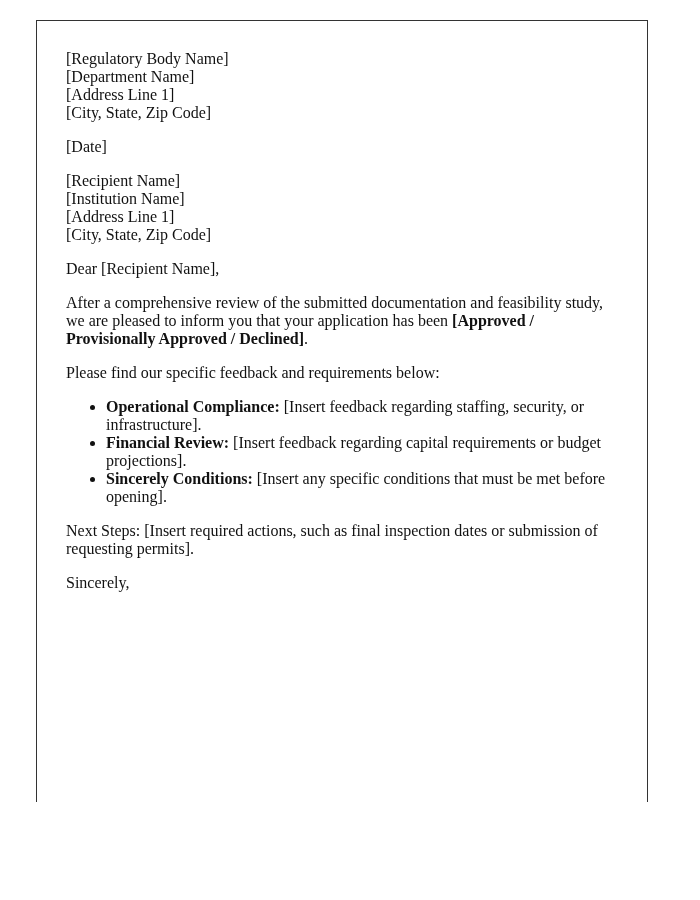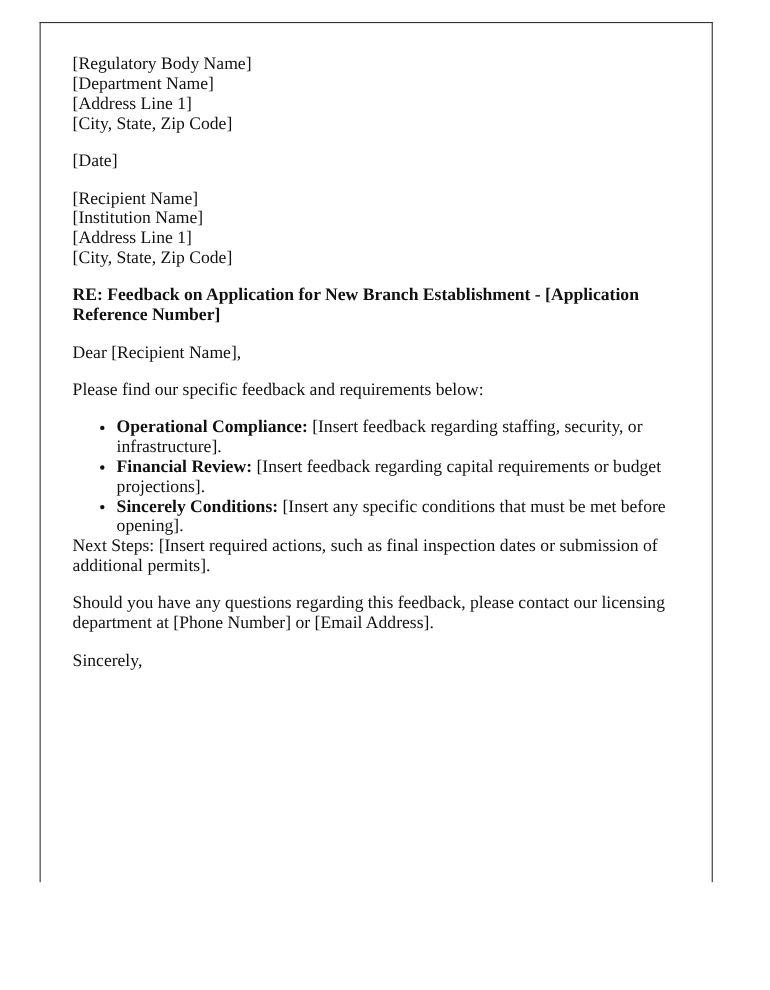--- a/index.html
+++ b/index.html
@@ -28,21 +28,21 @@
       box-sizing: border-box;
       overflow: hidden;
       padding: 29px 29px 0 29px;
     }
     .block { margin: 0 0 16px 0; }
     .line { display: block; }
     p { margin: 0 0 16px 0; }
     .subject { font-weight: bold; }
     b { font-weight: bold; }
     ul {
-      margin: 0 0 0 0;
+      margin: 0 0 16px 0;
       padding-left: 40px;
     }
     li { margin: 0; }
   </style>
 </head>
 <body>
 
 <div class="letter">
 
   <div class="block">
@@ -54,34 +54,33 @@
 
   <p>[Date]</p>
 
   <div class="block">
     <span class="line">[Recipient Name]</span>
     <span class="line">[Institution Name]</span>
     <span class="line">[Address Line 1]</span>
     <span class="line">[City, State, Zip Code]</span>
   </div>
 
-  <p class="subject">RE: Feedback on Application for New Branch Establishment - [Application Reference Number]</p>
 
   <p>Dear [Recipient Name],</p>
 
 
+  <p><span>After a comprehensive review of the submitted documentation and feasibility study, we are pleased to inform you that your application has been </span><b>[Approved / Provisionally Approved / Declined]</b><span>.</span></p>
 
   <p>Please find our specific feedback and requirements below:</p>
 
   <ul>
     <li><b>Operational Compliance:</b><span> [Insert feedback regarding staffing, security, or infrastructure].</span></li>
     <li><b>Financial Review:</b><span> [Insert feedback regarding capital requirements or budget projections].</span></li>
     <li><b>Sincerely Conditions:</b><span> [Insert any specific conditions that must be met before opening].</span></li>
   </ul>
 
-  <p>Next Steps: [Insert required actions, such as final inspection dates or submission of additional permits].</p>
+  <p>Next Steps: [Insert required actions, such as final inspection dates or submission of requesting permits].</p>
 
-  <p>Should you have any questions regarding this feedback, please contact our licensing department at [Phone Number] or [Email Address].</p>
 
   <p>Sincerely,</p>
 
 
 </div>
 
 </body></html>

